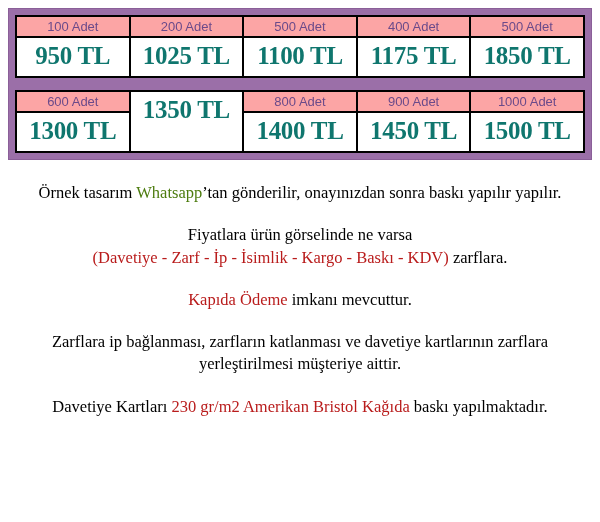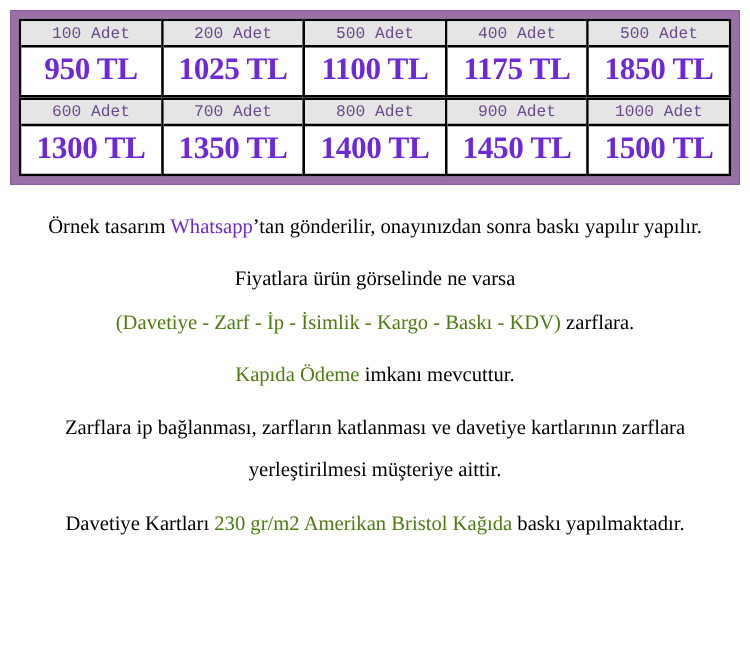--- a/index.html
+++ b/index.html
@@ -22,52 +22,52 @@
     padding: 6px;
     box-sizing: border-box;
   }
 
   .price-row {
     display: flex;
     width: 100%;
     box-sizing: border-box;
   }
   .price-row + .price-row {
-    margin-top: 0;
+    margin-top: 12px;
   }
 
   .price-cell {
     flex: 1 1 0;
     background: #ffffff;
     border: 2px solid #000000;
     box-sizing: border-box;
     text-align: center;
     padding: 0;
   }
   .price-cell + .price-cell {
     border-left-width: 2px;
     margin-left: -2px;
     text-align: center;
   }
 
   .qty {
-    font-family: Liberation Mono, monospace;
+    font-family: Liberation Sans, sans-serif;
     font-size: 13px;
     color: #6b4a8a;
-    background: #e5e5e5;
+    background: #fca5a5;
     padding: 2px 0 2px 0;
     line-height: 15px;
     border-bottom: 2px solid #000000;
   }
 
   .price {
     font-family: "Liberation Serif", serif;
     font-size: 25px;
     font-weight: bold;
-    color: #6d28d9;
+    color: #0f766e;
     padding: 4px 0 6px 0;
     line-height: 28px;
     letter-spacing: -0.3px;
   }
 
   .notes {
     padding: 22px 10px 0 10px;
     text-align: center;
     font-size: 16.5px;
     line-height: 1.35;
@@ -75,28 +75,27 @@
 
   .note {
     margin: 0 0 20px 0;
   }
   .note:last-child {
     margin-bottom: 0;
     font-family: Liberation Serif, serif;
   }
   .note-line {
     display: block;
-    margin-top: 12px;
   }
 
   .hl-green {
-    color: #6d28d9;
+    color: #4d7c0f;
   }
   .hl-red {
-    color: #4d7c0f;
+    color: #b91c1c;
   }
 </style>
 </head>
 <body>
 
 <div class="price-panel">
 
   <div class="price-row">
     <div class="price-cell">
       <div class="qty">100 Adet</div>
@@ -119,21 +118,20 @@
       <div class="price">1850 TL</div>
     </div>
   </div>
 
   <div class="price-row">
     <div class="price-cell">
       <div class="qty">600 Adet</div>
       <div class="price">1300 TL</div>
     </div>
     <div class="price-cell">
-      <div class="qty">700 Adet</div>
       <div class="price">1350 TL</div>
     </div>
     <div class="price-cell">
       <div class="qty">800 Adet</div>
       <div class="price">1400 TL</div>
     </div>
     <div class="price-cell">
       <div class="qty">900 Adet</div>
       <div class="price">1450 TL</div>
     </div>

